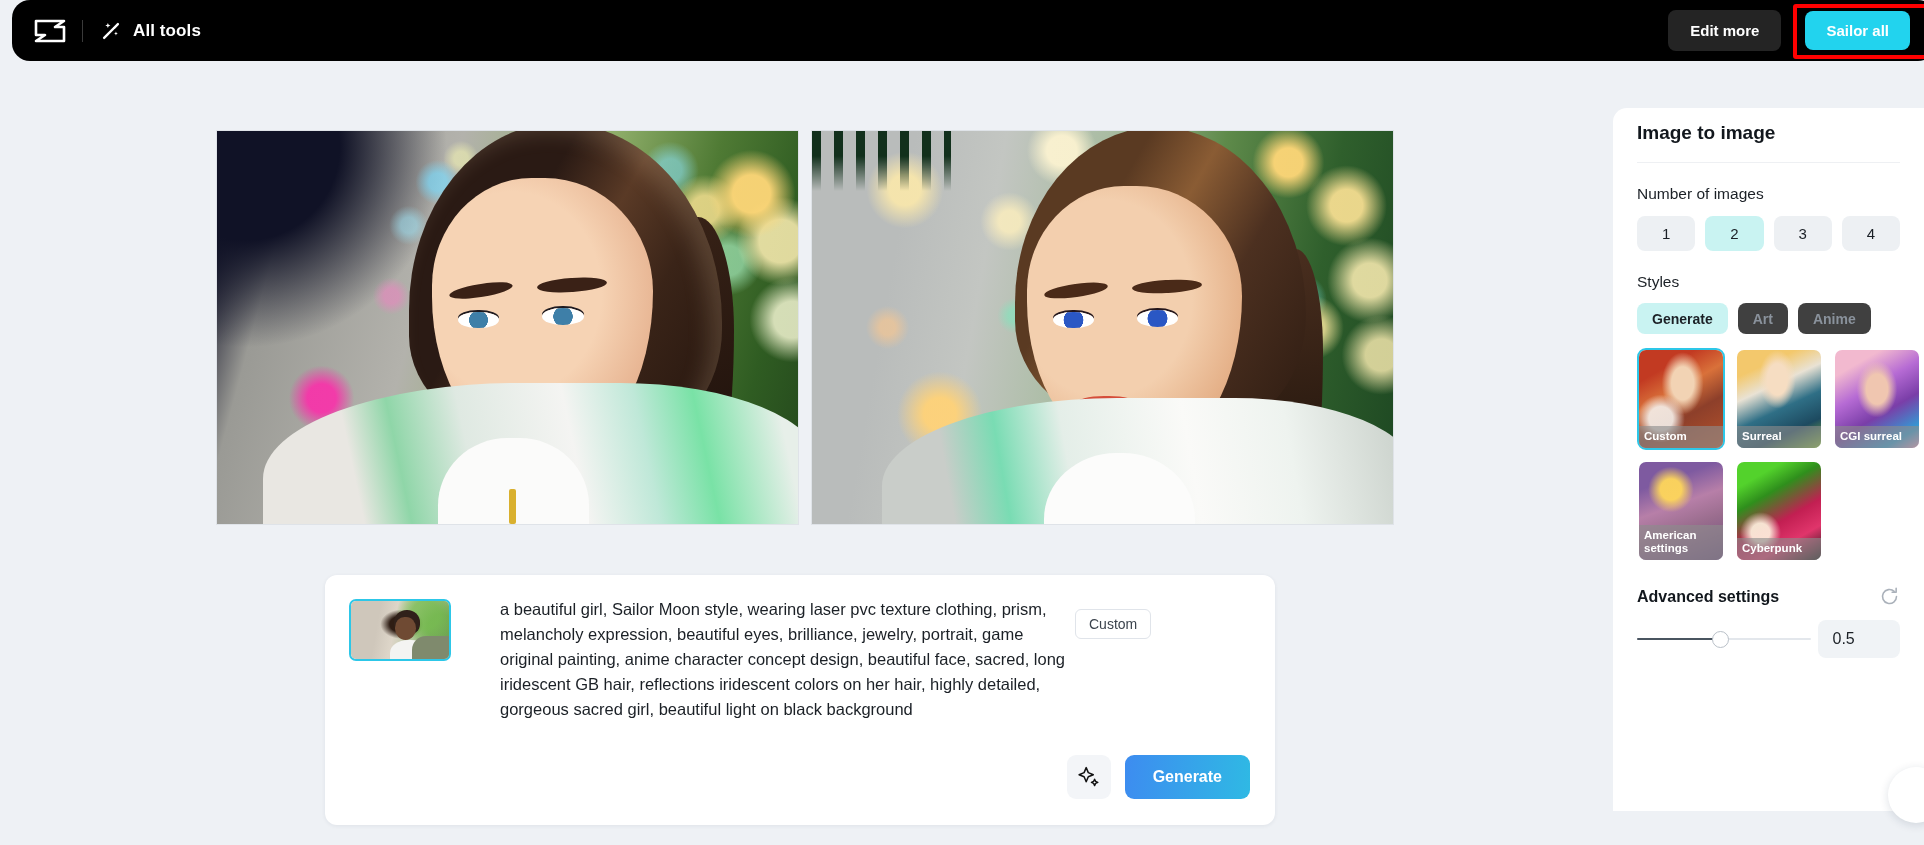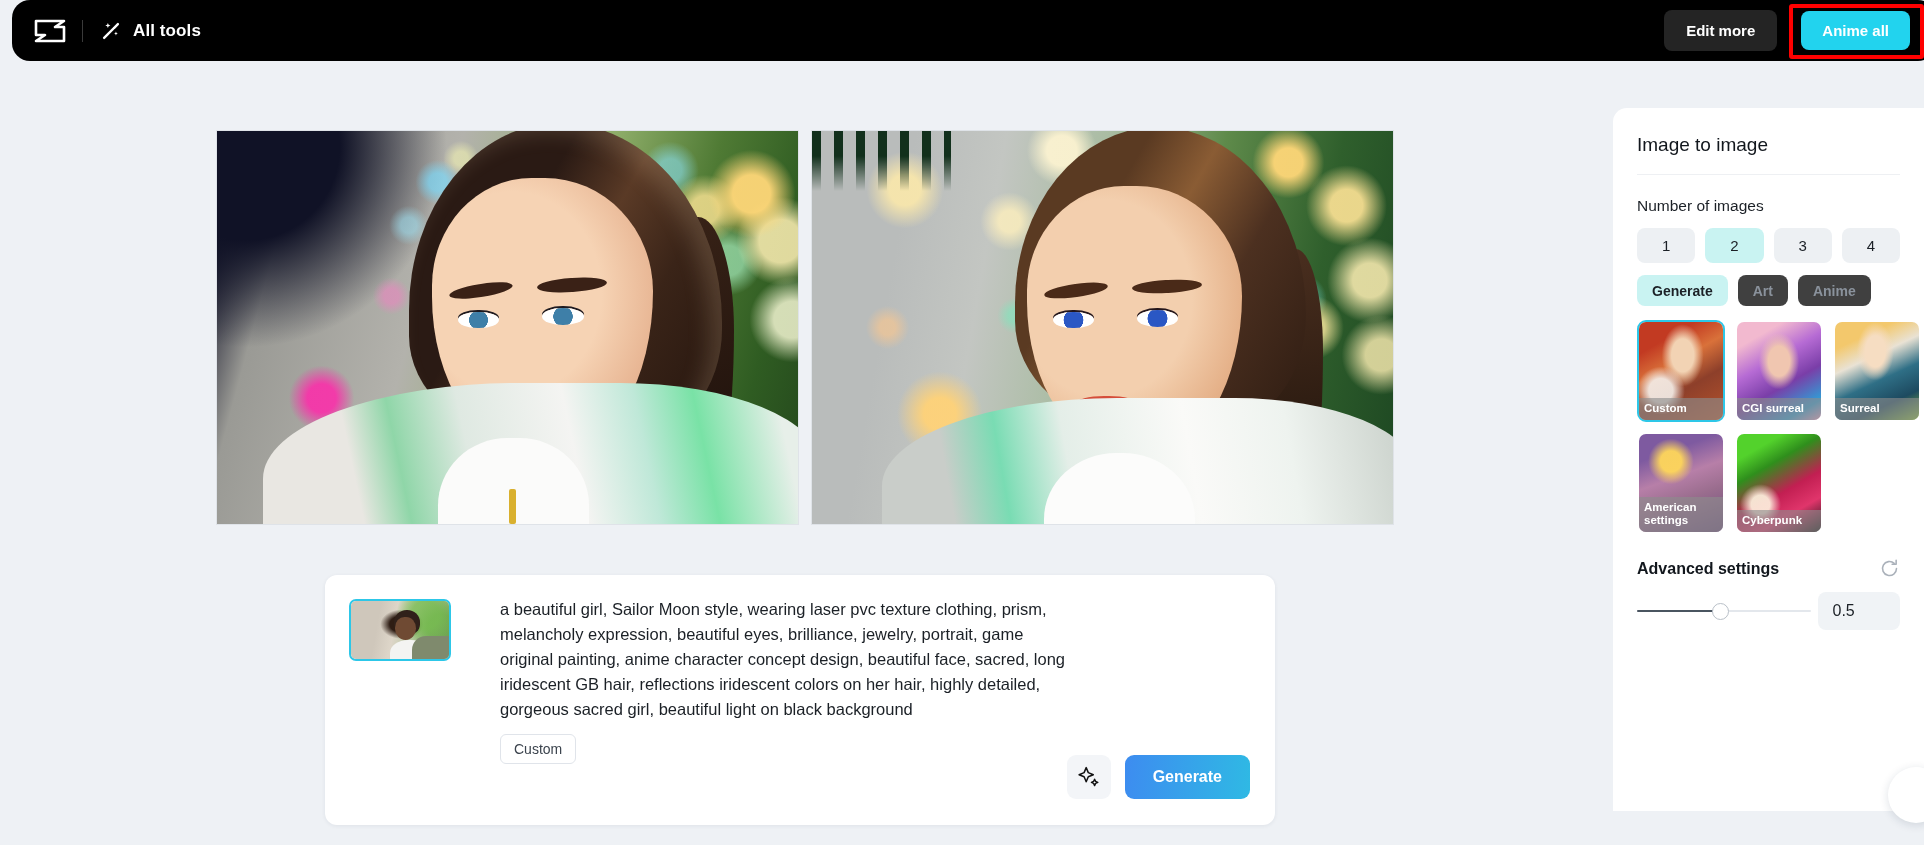--- a/index.html
+++ b/index.html
@@ -207,21 +207,21 @@
   }
   .thumb-head { position: absolute; left: 44%; top: 16%; width: 26%; height: 42%;
     background: #30211a; border-radius: 50% 50% 44% 44%; }
   .thumb-face { position: absolute; left: 45%; top: 28%; width: 21%; height: 40%;
     background: #6f4a33; border-radius: 46% 48% 50% 50%; }
   .thumb-shirt { position: absolute; left: 40%; bottom: 0; width: 40%; height: 32%;
     background: #f4f4f2; border-radius: 46% 46% 0 0 / 70% 70% 0 0; }
   .thumb-jacket { position: absolute; left: 62%; bottom: 0; width: 38%; height: 40%;
     background: #7f8a6d; border-radius: 38% 0 0 0 / 60% 0 0 0; }
 
-  .prompt-right { flex: 1; display: flex; flex-direction: column; padding-left: 49px; }
+  .prompt-right { flex: 1; display: flex; flex-direction: row; padding-left: 49px; }
   .prompt-text {
     font-size: 16.5px; line-height: 25px; color: #1b2026;
     width: 575px; white-space: pre-wrap; cursor: text;
   }
   .prompt-tag {
     margin-top: 12px; align-self: flex-start;
     border: 1px solid #e0e4ea; border-radius: 6px;
     padding: 6px 13px; font-size: 14px; color: #3b434d;
     background: #fff; cursor: pointer;
   }
@@ -242,21 +242,21 @@
   }
 
   
   .sidebar {
     position: absolute; top: 108px; left: 1613px;
     width: 311px; height: 737px;
     background: #fff;
     border-radius: 14px 0 0 0;
     overflow: hidden;
   }
-  .sb-title { font-size: 19px; font-weight: normal; color: #12171d; padding: 26px 24px 0; }
+  .sb-title { font-size: 19px; font-weight: bold; color: #12171d; padding: 14px 24px 0; }
   .sb-hr { height: 1px; background: #eef0f3; margin: 18px 24px 0; }
   .sb-sec-label { font-size: 15.5px; color: #1b2026; padding: 22px 24px 0; }
   .num-row { display: flex; gap: 10px; padding: 13px 24px 0; }
   .num-btn {
     width: 63px; height: 35px; border-radius: 8px; border: none;
     background: #edf0f3; color: #1b2026; font-size: 15px; cursor: pointer;
     font-family: "Liberation Sans", sans-serif;
   }
   .num-btn.sel { background: #c9f3f2; }
   .style-tabs { display: flex; gap: 10px; padding: 12px 24px 0; }
@@ -366,21 +366,21 @@
           <path d="M15.5 8.5 L19.5 4.5" stroke="#fff" stroke-width="2.6" stroke-linecap="round"></path>
           <path d="M8.6 3.2 l.8 2 2 .8 -2 .8 -.8 2 -.8-2 -2-.8 2-.8z" fill="#fff"></path>
           <path d="M17.4 12.6 l.6 1.5 1.5 .6 -1.5 .6 -.6 1.5 -.6-1.5 -1.5-.6 1.5-.6z" fill="#fff"></path>
         </svg>
       </span>
       <span class="alltools-label">All tools</span>
     </div>
     <div class="topbar-right">
       <button class="btn-editmore">Edit more</button>
       <div class="export-holder">
-        <button class="btn-exportall">Anime all</button>
+        <button class="btn-exportall">Sailor all</button>
         <div class="redbox"></div>
       </div>
     </div>
   </div>
 
   <div class="canvas">
 
     <div class="results">
 
       <div class="result-card">
@@ -453,38 +453,39 @@
     <div class="sb-hr"></div>
 
     <div class="sb-sec-label">Number of images</div>
     <div class="num-row">
       <button class="num-btn">1</button>
       <button class="num-btn sel">2</button>
       <button class="num-btn">3</button>
       <button class="num-btn">4</button>
     </div>
 
+    <div class="sb-sec-label">Styles</div>
     <div class="style-tabs">
       <button class="style-tab sel">Generate</button>
       <button class="style-tab">Art</button>
       <button class="style-tab">Anime</button>
     </div>
 
     <div class="style-grid">
       <div class="style-cell sel">
         <div class="style-thumb st0"></div>
         <div class="style-name">Custom</div>
       </div>
       <div class="style-cell">
+        <div class="style-thumb st1"></div>
+        <div class="style-name">Surreal</div>
+      </div>
+      <div class="style-cell">
         <div class="style-thumb st2"></div>
         <div class="style-name">CGI surreal</div>
-      </div>
-      <div class="style-cell">
-        <div class="style-thumb st1"></div>
-        <div class="style-name">Surreal</div>
       </div>
       <div class="style-cell">
         <div class="style-thumb st3"></div>
         <div class="style-name">American settings</div>
       </div>
       <div class="style-cell">
         <div class="style-thumb st4"></div>
         <div class="style-name">Cyberpunk</div>
       </div>
     </div>

